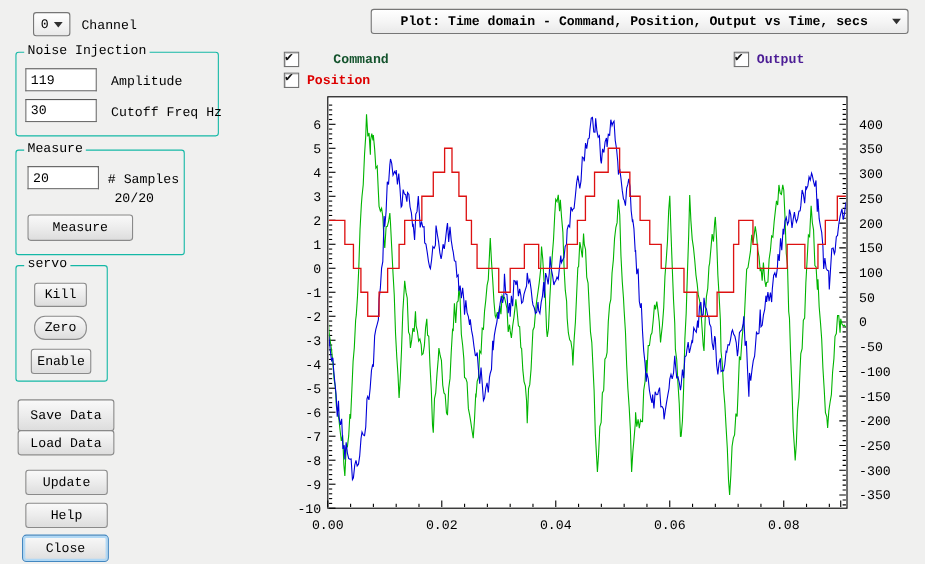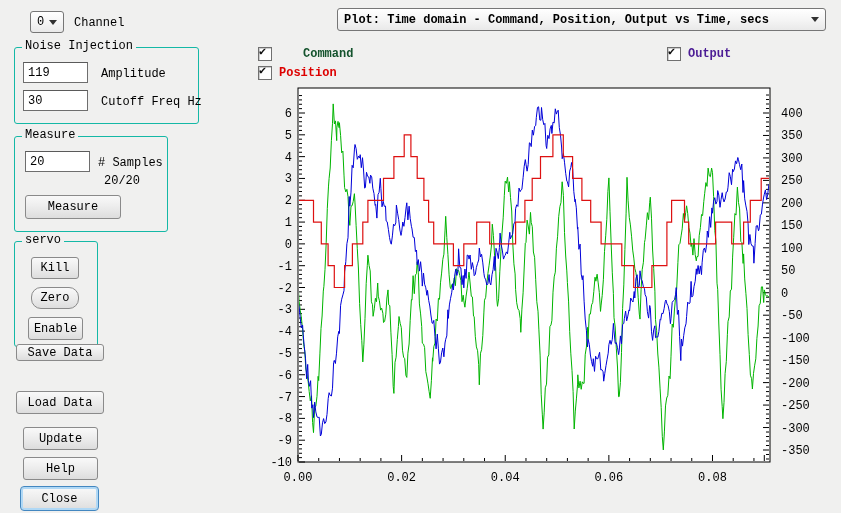--- a/index.html
+++ b/index.html
@@ -17,21 +17,21 @@
        background:linear-gradient(#f9f9f9,#ececec 50%,#dddddd);
        border:1px solid #8a8a8a;border-radius:3px;font-size:12px;cursor:default;box-sizing:border-box;white-space:nowrap;}
   .btn-close{border:1px solid #4387c0;box-shadow:inset 0 0 0 2px #b0d8f5;border-radius:4px;}
   
   .combo{position:absolute;display:flex;align-items:center;box-sizing:border-box;
          background:linear-gradient(#ffffff,#f4f4f4 55%,#e9e9e9);
          border:1px solid #767676;border-radius:3px;font-size:12px;}
   .combo .txt{flex:1;padding-left:6px;white-space:nowrap;overflow:hidden;}
   .combo .arrow{width:0;height:0;border-left:4px solid transparent;border-right:4px solid transparent;
                 border-top:5px solid #303030;margin:0 6px 0 2px;flex:0 0 auto;}
-  .combo-bold{font-weight:bold;}
+  .combo-bold{font-weight:bold;text-align:center;}
   
   .chk{position:absolute;display:flex;align-items:center;gap:7px;font-size:12px;font-weight:bold;height:15px;}
   .chk .box{width:12px;height:12px;background:#fff;border:1px solid #707070;box-shadow:inset 1px 1px 0 #cfcfcf;position:relative;flex:0 0 auto;}
   .chk.checked .box::after{content:"\2714";position:absolute;left:0px;top:-3px;font-size:12px;line-height:14px;color:#111;}
   svg text{font-family:"Liberation Mono",monospace;}
 </style>
 </head>
 <body>
 
 <div class="combo" style="left:30px;top:11px;width:34px;height:22px;">
@@ -64,21 +64,21 @@
     <span>Kill</span>
   </div>
   <div class="btn" style="left:16px;top:45px;width:48px;height:22px;border-radius:10px;">
     <span>Zero</span>
   </div>
   <div class="btn" style="left:13px;top:75px;width:55px;height:23px;">
     <span>Enable</span>
   </div>
 </div>
 
-<div class="btn" style="left:16px;top:344px;width:88px;height:17px;">
+<div class="btn" style="left:16px;top:363px;width:88px;height:29px;">
   <span>Save Data</span>
 </div>
 <div class="btn" style="left:16px;top:391px;width:88px;height:23px;">
   <span>Load Data</span>
 </div>
 <div class="btn" style="left:23px;top:427px;width:75px;height:23px;">
   <span>Update</span>
 </div>
 <div class="btn" style="left:23px;top:457px;width:75px;height:23px;">
   <span>Help</span>

